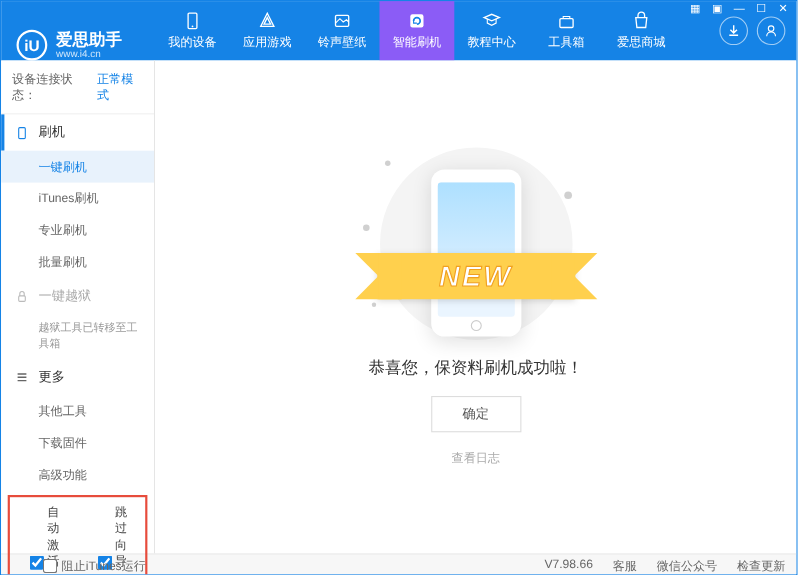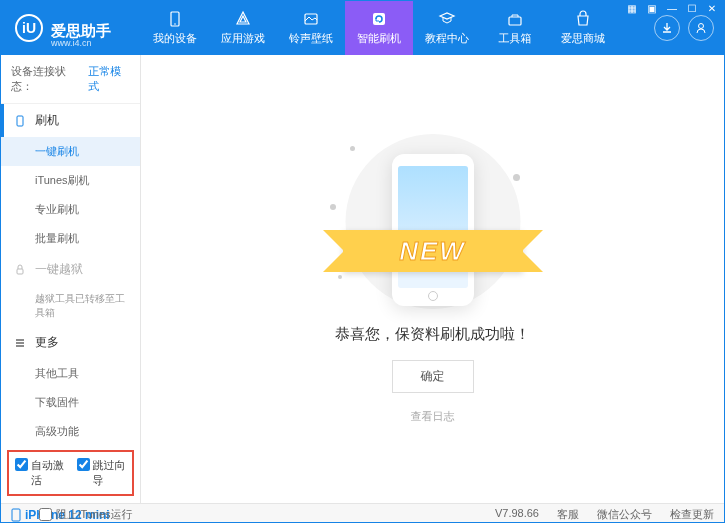--- a/index.html
+++ b/index.html
@@ -1,19 +1,19 @@
 <!DOCTYPE html>
 <html><head>
   <meta charset="utf-8">
   <style>
     * { margin: 0; padding: 0; box-sizing: border-box; }
     body { width: 725px; height: 523px; font-family: "Microsoft YaHei", Arial, sans-serif; overflow: hidden; border: 1px solid #1583e6; }
     
     .header { height: 54px; background: #1583e6; display: flex; align-items: stretch; color: #fff; }
-    .logo-area { display: flex; align-items: center; padding: 0 14px; width: 140px; }
+    .logo-area { display: flex; align-items: flex-end; padding: 0 14px; width: 140px; }
     .logo-icon { width: 28px; height: 28px; border: 2px solid #fff; border-radius: 50%; display: flex; align-items: center; justify-content: center; font-weight: bold; font-size: 14px; margin-right: 8px; }
     .logo-text { display: flex; flex-direction: column; line-height: 1.1; }
     .logo-title { font-size: 15px; font-weight: bold; margin-top: 16px; }
     .logo-sub { font-size: 9px; opacity: 0.8; }
     
     .nav { display: flex; flex: 1; }
     .nav-item { width: 68px; display: flex; flex-direction: column; align-items: center; justify-content: center; font-size: 11px; cursor: pointer; gap: 3px; }
     .nav-item.active { background: #8b5cf6; }
     .nav-icon { width: 18px; height: 18px; display: flex; align-items: center; justify-content: center; }
     
@@ -30,21 +30,21 @@
     .section-head { display: flex; align-items: center; padding: 8px 12px; color: #333; gap: 8px; cursor: pointer; }
     .section-head.border-left { border-left: 3px solid #1583e6; padding-left: 9px; }
     .section-head.disabled { color: #aaa; }
     .s-icon { width: 14px; height: 14px; display: flex; align-items: center; justify-content: center; }
     
     .sub-item { padding: 7px 12px 7px 34px; color: #666; cursor: pointer; font-size: 11px; }
     .sub-item.active { background: #e8f2fc; color: #1583e6; }
     .sub-note { padding: 6px 12px 6px 34px; color: #999; font-size: 10px; line-height: 1.4; }
     
     .cb-row { border: 2px solid #e74c3c; margin: 4px 6px; padding: 6px; display: flex; gap: 12px; align-items: center; font-size: 11px; color: #444; }
-    .cb-row label { display: flex; align-items: flex-start; gap: 3px; cursor: pointer; }
+    .cb-row label { display: flex; align-items: flex-end; gap: 3px; cursor: pointer; margin-left: 12px; }
     .cb-row input { accent-color: #1583e6; }
     
     .device-box { padding: 8px 10px; }
     .device-name { color: #1583e6; font-size: 12px; font-weight: bold; display: flex; align-items: center; gap: 4px; }
     
     .main { flex: 1; background: #fff; display: flex; flex-direction: column; align-items: center; justify-content: center; gap: 16px; }
     .illus { width: 210px; height: 175px; position: relative; }
     .circle-bg { position: absolute; width: 175px; height: 175px; border-radius: 50%; background: #f4f4f4; left: 50%; transform: translateX(-50%); }
     .star { position: absolute; border-radius: 50%; background: #d0d0d0; }
     .phone { position: absolute; left: 50%; transform: translateX(-50%); top: 20px; width: 82px; height: 152px; background: #fff; border-radius: 12px; box-shadow: 0 4px 18px rgba(0,0,0,0.12); }

